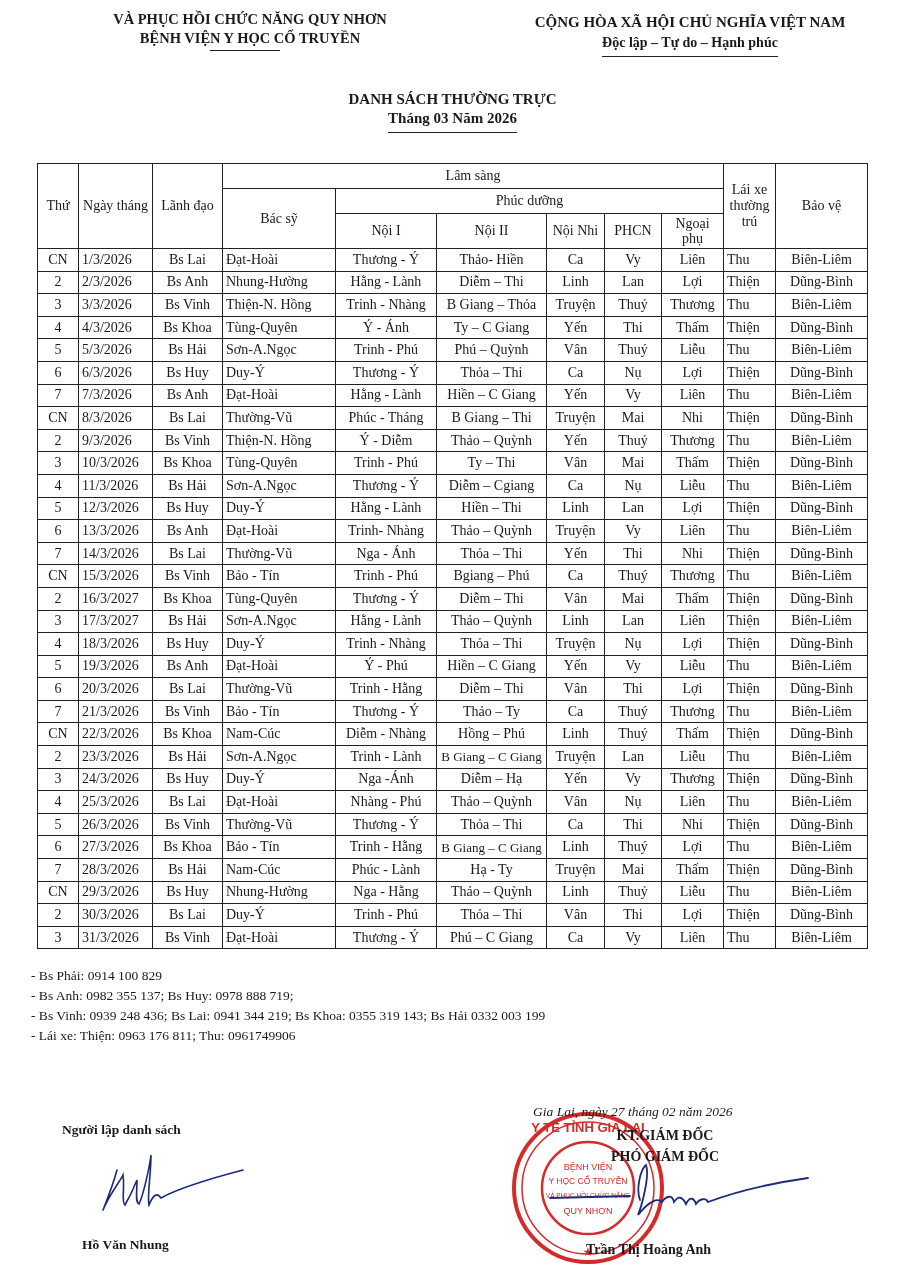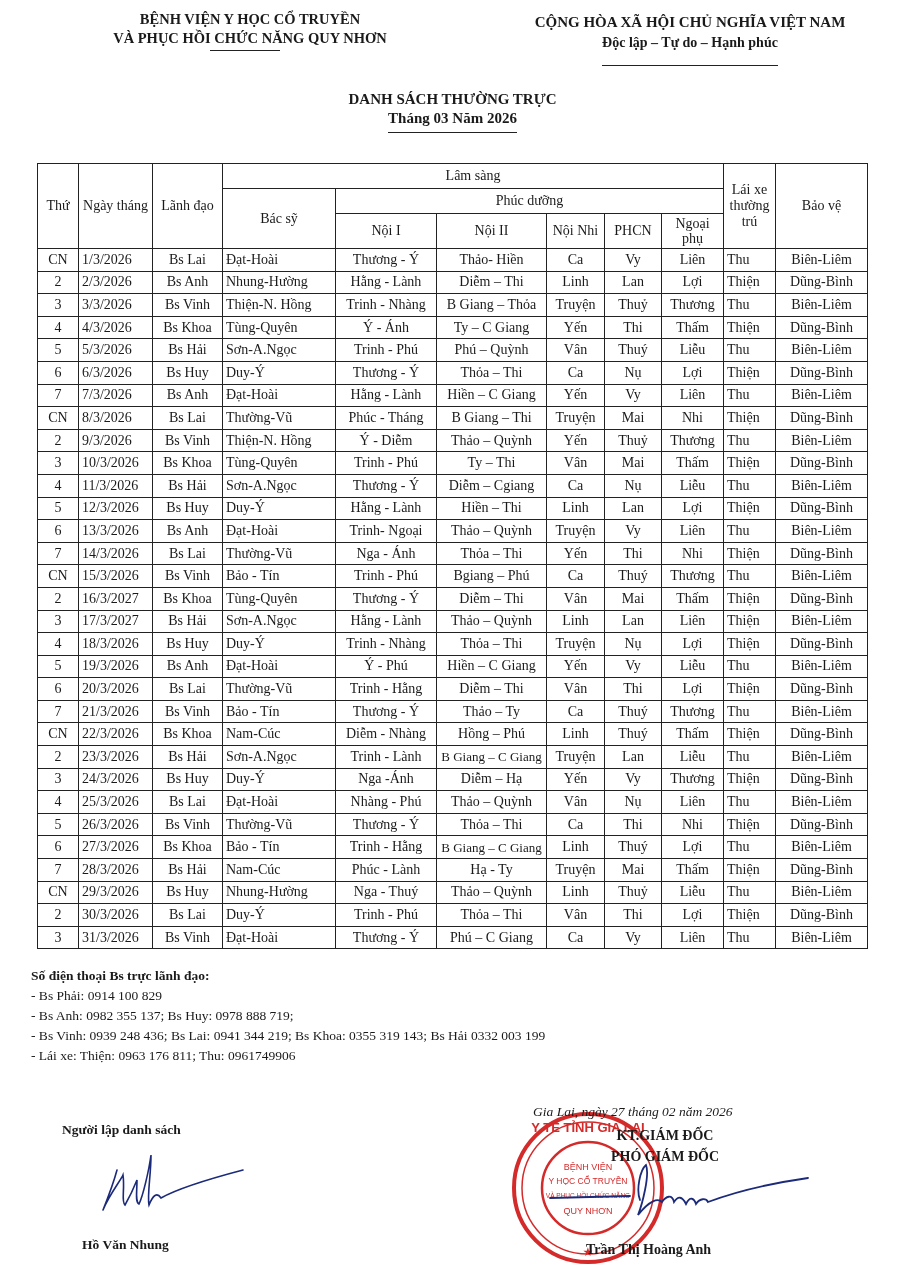--- a/index.html
+++ b/index.html
@@ -3,21 +3,21 @@
 <meta charset="utf-8">
 <style>
   * { box-sizing: border-box; margin: 0; padding: 0; }
   html, body { width: 905px; height: 1280px; background: #ffffff; overflow: hidden; }
   body { position: relative; font-family: "Liberation Serif", serif; color: #1a1a1a; }
 
   .hdr-left { position: absolute; left: 60px; top: 10px; width: 380px; text-align: center; font-weight: bold; font-size: 14.5px; line-height: 19px; }
   .hdr-left .l1 { font-weight: normal; }
   .hdr-left .underline { width: 70px; height: 1px; background: #222; margin: 2px 0 0 150px; }
   .hdr-right { position: absolute; left: 470px; top: 12px; width: 440px; text-align: center; font-weight: bold; font-size: 15px; line-height: 20px; }
-  .hdr-right .motto { display: inline-block; font-size: 14px; border-bottom: 1px solid #222; padding-bottom: 12px; }
+  .hdr-right .motto { display: inline-block; font-size: 14px; border-bottom: 1px solid #222; padding-bottom: 3px; }
 
   .title-block { position: absolute; left: 0; width: 905px; top: 90px; text-align: center; font-weight: bold; font-size: 15px; line-height: 19px; }
   .title-block .sub { display: inline-block; border-bottom: 1px solid #222; padding-bottom: 4px; }
 
   table.roster { position: absolute; left: 37px; top: 163px; border-collapse: collapse; font-size: 14px; }
   table.roster td, table.roster th { border: 1.3px solid #222; font-weight: normal; padding: 0 3px; white-space: nowrap; overflow: hidden; line-height: 14px; }
   table.roster th { text-align: center; vertical-align: middle; }
   table.roster td { height: 22.6px; text-align: center; }
   table.roster td.left { text-align: left; }
   table.roster td.wrap { white-space: normal; font-size: 13px; line-height: 11px; margin-left: 8px; }
@@ -33,22 +33,22 @@
   .dateline { position: absolute; left: 533px; top: 1104px; font-style: italic; font-size: 13.5px; }
   .sign-title { position: absolute; left: 590px; top: 1125px; width: 150px; text-align: center; font-weight: bold; font-size: 14px; line-height: 21px; }
   .signer-name { position: absolute; left: 586px; top: 1242px; font-weight: bold; font-size: 14px; }
   .stamp { position: absolute; left: 508px; top: 1108px; width: 160px; height: 160px; }
   .sig2 { position: absolute; left: 540px; top: 1160px; width: 270px; height: 70px; }
 </style>
 </head>
 <body>
 
 <div class="hdr-left">
+  <div>VÀ PHỤC HỒI CHỨC NĂNG QUY NHƠN</div>
   <div>BỆNH VIỆN Y HỌC CỔ TRUYỀN</div>
-  <div>VÀ PHỤC HỒI CHỨC NĂNG QUY NHƠN</div>
   <div class="underline"></div>
 </div>
 
 <div class="hdr-right">
   <div>CỘNG HÒA XÃ HỘI CHỦ NGHĨA VIỆT NAM</div>
   <div class="motto">Độc lập – Tự do – Hạnh phúc</div>
 </div>
 
 <div class="title-block">
   <div>DANH SÁCH THƯỜNG TRỰC</div>
@@ -245,21 +245,21 @@
         <td>Lan</td>
         <td>Lợi</td>
         <td class="left">Thiện</td>
         <td>Dũng-Bình</td>
       </tr>
       <tr>
         <td>6</td>
         <td class="left">13/3/2026</td>
         <td>Bs Anh</td>
         <td class="left">Đạt-Hoài</td>
-        <td>Trinh- Ngoại</td>
+        <td>Trinh- Nhàng</td>
         <td>Thảo – Quỳnh</td>
         <td>Truyện</td>
         <td>Vy</td>
         <td>Liên</td>
         <td class="left">Thu</td>
         <td>Biên-Liêm</td>
       </tr>
       <tr>
         <td>7</td>
         <td class="left">14/3/2026</td>
@@ -453,21 +453,21 @@
         <td>Mai</td>
         <td>Thấm</td>
         <td class="left">Thiện</td>
         <td>Dũng-Bình</td>
       </tr>
       <tr>
         <td>CN</td>
         <td class="left">29/3/2026</td>
         <td>Bs Huy</td>
         <td class="left">Nhung-Hường</td>
-        <td>Nga - Thuý</td>
+        <td>Nga - Hằng</td>
         <td>Thảo – Quỳnh</td>
         <td>Linh</td>
         <td>Thuỷ</td>
         <td>Liễu</td>
         <td class="left">Thu</td>
         <td>Biên-Liêm</td>
       </tr>
       <tr>
         <td>2</td>
         <td class="left">30/3/2026</td>
@@ -491,21 +491,20 @@
         <td>Ca</td>
         <td>Vy</td>
         <td>Liên</td>
         <td class="left">Thu</td>
         <td>Biên-Liêm</td>
       </tr>
     </tbody>
 </table>
 
 <div class="notes">
-  <div class="bold">Số điện thoại Bs trực lãnh đạo:</div>
   <div>- Bs Phải: 0914 100 829</div>
   <div>- Bs Anh: 0982 355 137; Bs Huy: 0978 888 719;</div>
   <div>- Bs Vinh: 0939 248 436; Bs Lai: 0941 344 219; Bs Khoa: 0355 319 143; Bs Hải 0332 003 199</div>
   <div>- Lái xe: Thiện:    0963 176 811;  Thu: 0961749906</div>
 </div>
 
 <div class="maker">Người lập danh sách</div>
 <svg class="sig1" viewBox="0 0 150 70">
   <path d="M22 20 C18 35 10 55 8 60 M8 60 C14 45 26 30 28 25 C30 40 26 52 30 55 C34 48 40 35 42 30 C42 42 40 52 44 54 C48 46 54 20 56 5 C56 25 52 45 54 55 C58 45 62 42 66 48 C80 40 110 30 148 20" fill="none" stroke="#1c2a7a" stroke-width="1.6" stroke-linecap="round"></path>
 </svg>

